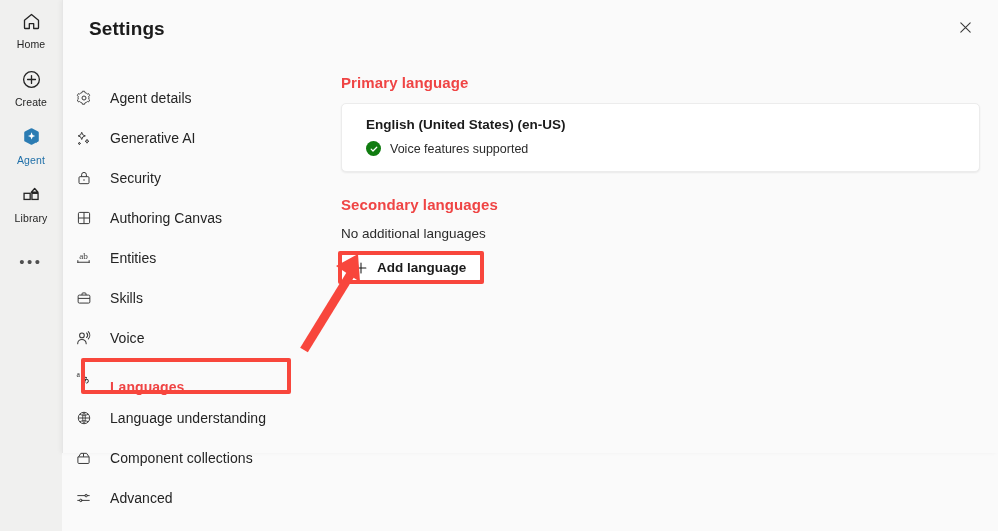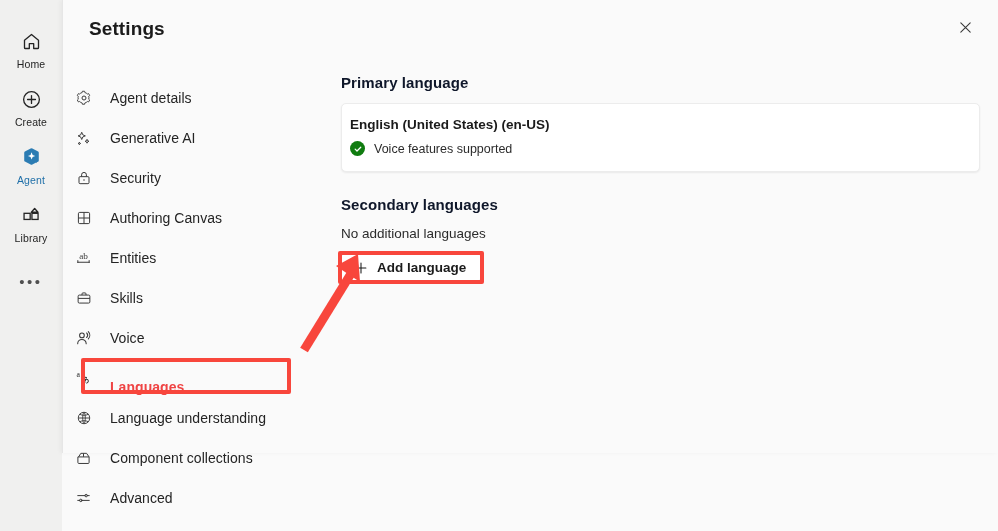--- a/index.html
+++ b/index.html
@@ -19,21 +19,21 @@
     display: flex;
     background: #fafafa;
   }
 
   
   .rail {
     width: 62px;
     height: 531px;
     flex: 0 0 62px;
     background: #f0f0ef;
-    padding-top: 20px;
+    padding-top: 0;
     display: flex;
     flex-direction: column;
     align-items: center;
   }
   .rail-item {
     width: 56px;
     height: 58px;
     display: flex;
     flex-direction: column;
     align-items: center;
@@ -140,30 +140,30 @@
   .nav-item.selected .nav-icon  { color: #1a1a1a; }
 
   
   .content {
     flex: 1 1 auto;
     padding: 16px 18px 0 16px;
   }
   .section-title {
     font-size: 15px;
     font-weight: bold;
-    color: #0f172a;
+    color: #ef4444;
     letter-spacing: 0.1px;
   }
   .lang-card {
     margin-top: 12px;
     background: #ffffff;
     border-radius: 5px;
     border: 1px solid #ececec;
     box-shadow: 0 1px 2px rgba(0,0,0,0.07);
-    padding: 13px 16px 16px 8px;
+    padding: 13px 16px 16px 24px;
     height: 69px;
   }
   .lang-name {
     font-size: 13.5px;
     font-weight: bold;
     color: #1b1b1b;
   }
   .voice-row {
     margin-top: 9px;
     display: flex;

